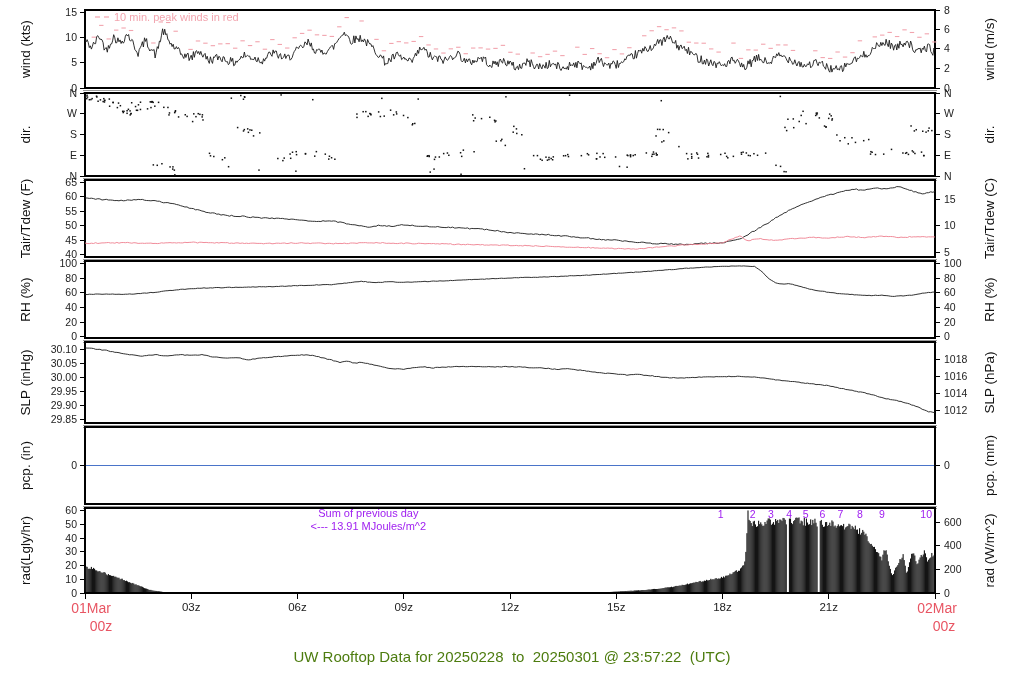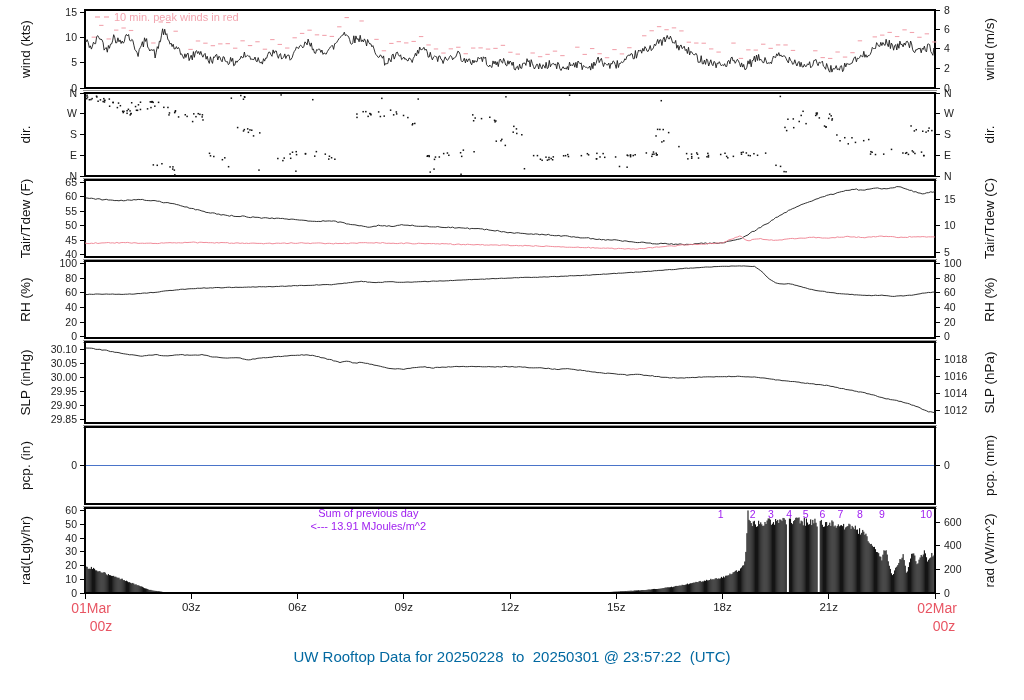--- a/index.html
+++ b/index.html
@@ -1022,14 +1022,14 @@
       <line x1="722.5" y1="593" x2="722.5" y2="599" stroke="#000" shape-rendering="crispEdges"></line>
       <text x="722.5" y="611" font-size="11.5" fill="#222" text-anchor="middle">18z</text>
       <line x1="828.75" y1="593" x2="828.75" y2="599" stroke="#000" shape-rendering="crispEdges"></line>
       <text x="828.75" y="611" font-size="11.5" fill="#222" text-anchor="middle">21z</text>
       <line x1="935" y1="593" x2="935" y2="599" stroke="#000" shape-rendering="crispEdges"></line>
       <text x="91" y="613" font-size="14" fill="#e85563" text-anchor="middle">01Mar</text>
       <text x="101" y="631" font-size="14" fill="#e85563" text-anchor="middle">00z</text>
       <text x="937" y="613" font-size="14" fill="#e85563" text-anchor="middle">02Mar</text>
       <text x="944" y="631" font-size="14" fill="#e85563" text-anchor="middle">00z</text>
     </svg>
-  <div class="fig-title" style="color: #0369a1;">UW Rooftop Data for 20250228  to  20250301 @ 23:57:22  (UTC)</div>
+  <div class="fig-title" style="color: #4d7c0f;">UW Rooftop Data for 20250228  to  20250301 @ 23:57:22  (UTC)</div>
 </div>
 
 </body></html>

